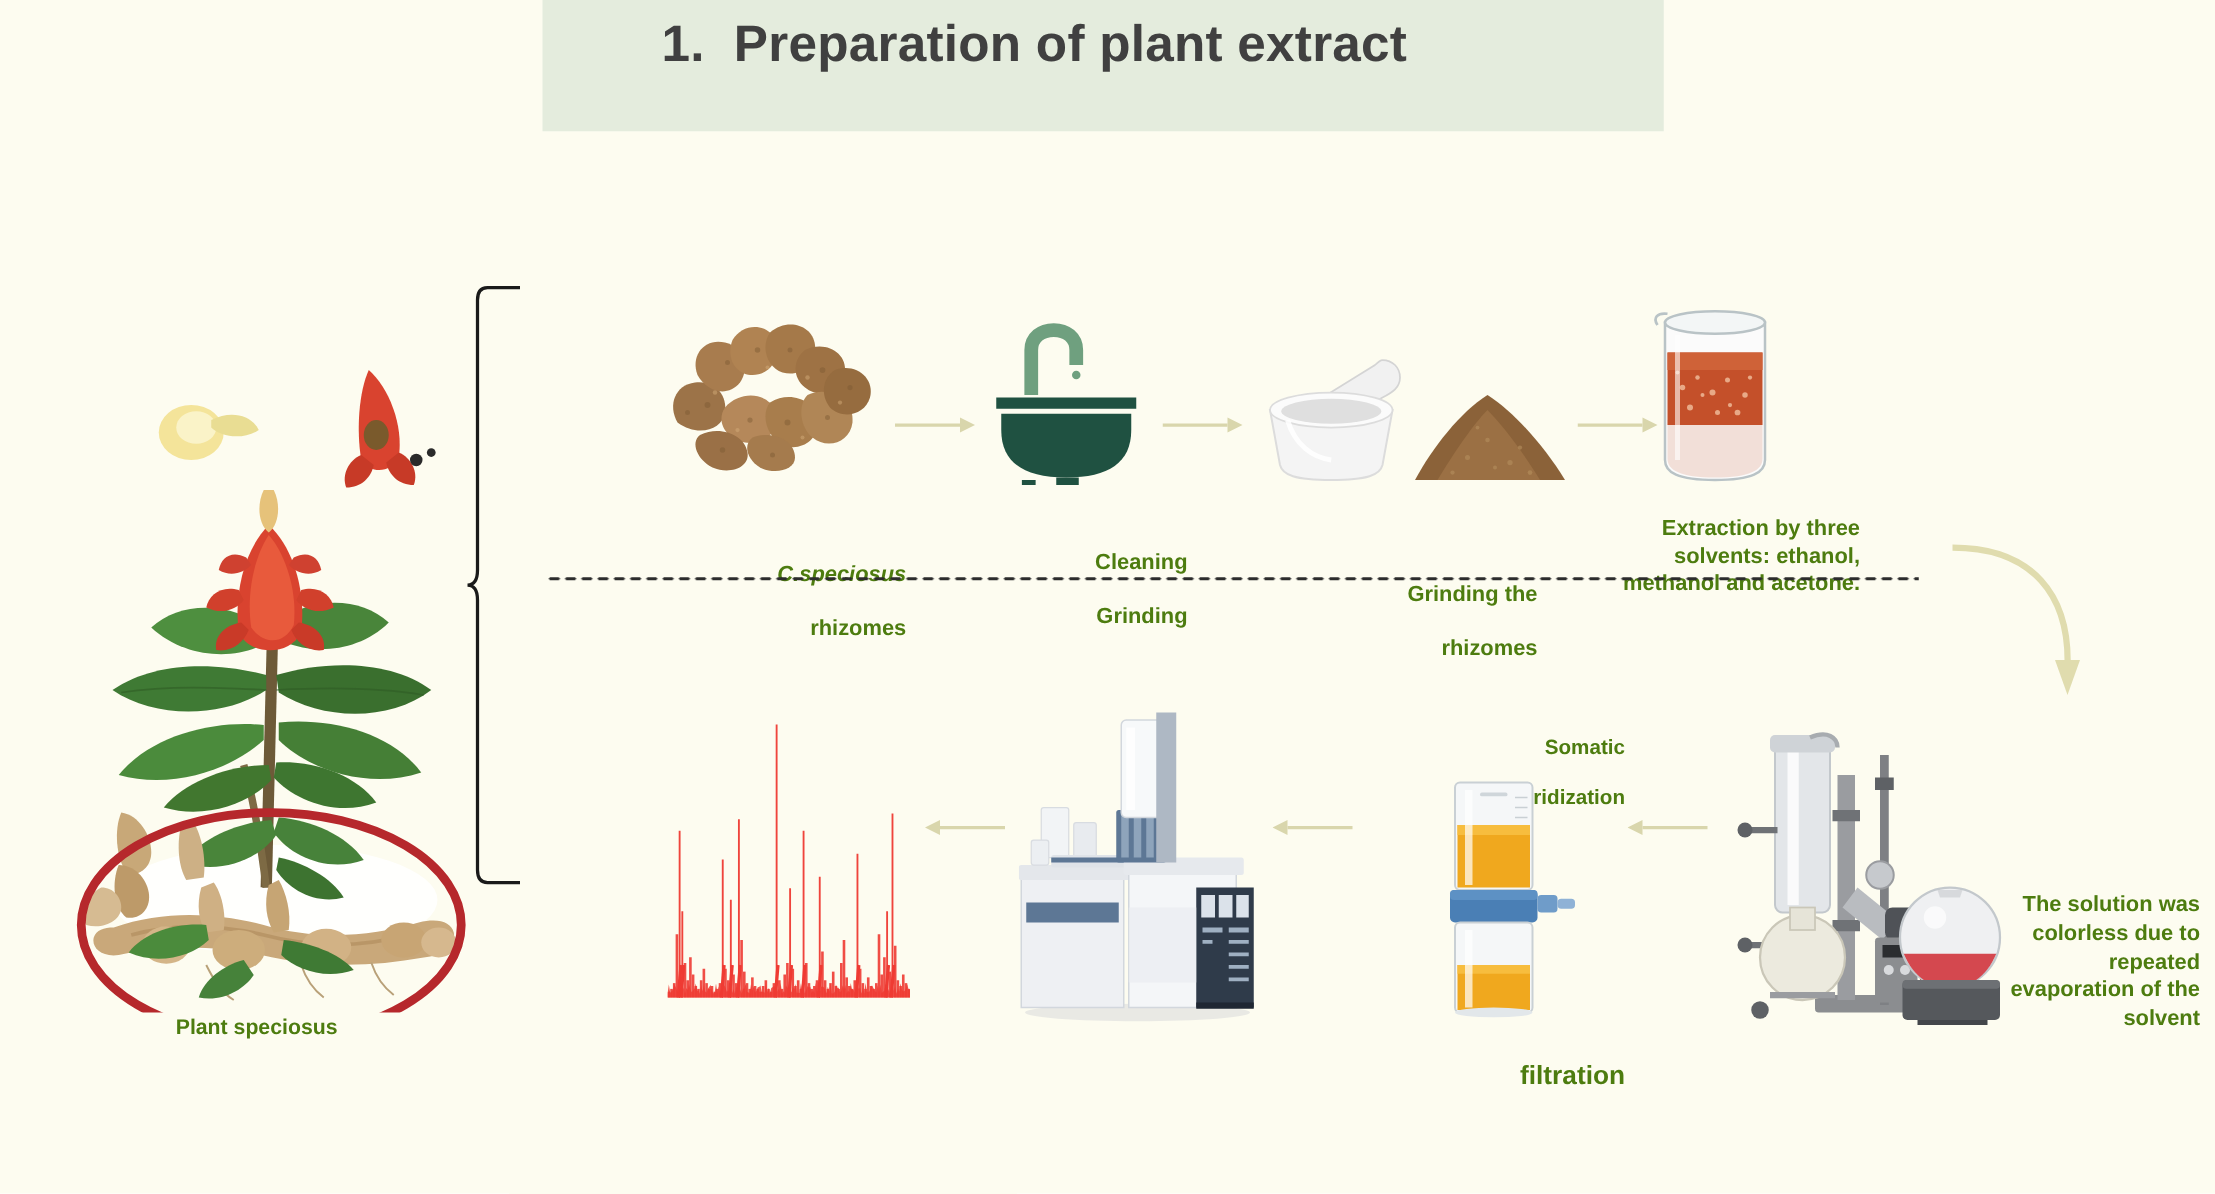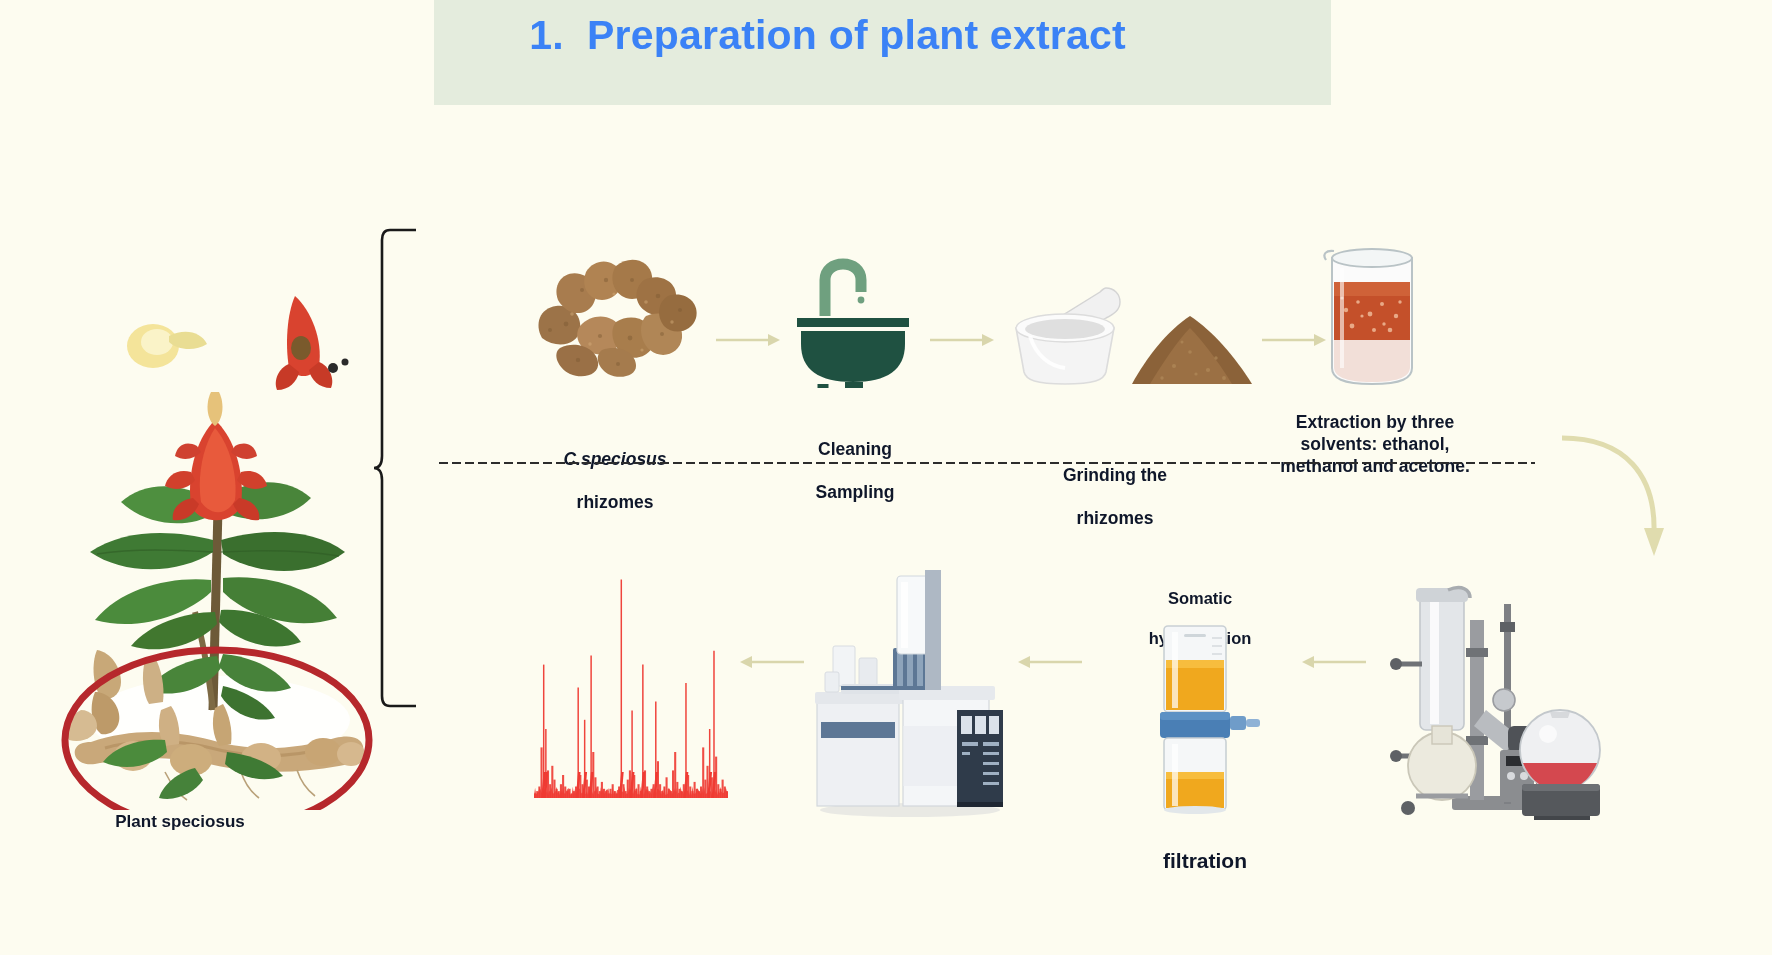--- a/index.html
+++ b/index.html
@@ -28,29 +28,29 @@
     background: #e4ecdd;
   }
   #title-text {
     position: absolute;
     left: 434px;
     top: 12px;
     width: 787px;
     text-align: center;
     font-size: 41px;
     font-weight: bold;
-    color: #3b82f6;
+    color: #404040;
     letter-spacing: 0.2px;
     white-space: pre;
   }
   
   .cap {
     position: absolute;
-    text-align: center;
-    color: #0f172a;
+    text-align: right;
+    color: #4d7c0f;
     font-size: 17.5px;
     line-height: 1.22;
     font-weight: bold;
     white-space: pre-line;
   }
   .cap.reg { font-weight: bold; }
   .cap .ital { font-style: italic; }
   
   .arrow {
     position: absolute;
@@ -231,21 +231,21 @@
 
     <rect x="4" y="60" width="112" height="9" fill="#1f5141"></rect>
 
     <path d="M8 73 L112 73 L112 86 C112 112 94 124 60 124 C26 124 8 112 8 86 Z" fill="#1f5141"></path>
 
     <rect x="52" y="124" width="18" height="10" fill="#1f5141"></rect>
     <path d="M61 130 L61 140 C61 150 52 150 44 150 C34 150 30 144 30 136 L30 126" stroke="#1f5141" stroke-width="11" fill="none"></path>
   </svg>
   <div class="cap" style="left:760px; top:418px; width:190px;">
     <span>Cleaning</span><br>
-    <span>Sampling</span>
+    <span>Grinding</span>
   </div>
 
   <svg class="arrow" style="left:930px; top:332px;" width="66" height="16" viewBox="0 0 66 16">
     <path d="M0 8 L52 8" stroke="#d9d6ac" stroke-width="2.6"></path>
     <path d="M52 2 L64 8 L52 14 Z" fill="#d9d6ac"></path>
   </svg>
 
   <svg class="art" style="left:1000px; top:276px;" width="130" height="110" viewBox="0 0 130 110">
 
     <path d="M106 12 C114 12 120 18 120 26 C120 34 114 38 106 42 L64 66 C58 70 50 66 48 58
@@ -356,20 +356,21 @@
 
     <circle cx="178" cy="190" r="40" fill="#eff0f2" stroke="#c3c8cc" stroke-width="1.8"></circle>
     <path d="M141 203 C149 222 162 230 178 230 C194 230 207 222 215 203 Z" fill="#d4484f"></path>
     <path d="M168 152 L188 152 L186 158 L170 158 Z" fill="#d7d9dc"></path>
     <circle cx="166" cy="174" r="9" fill="#ffffff" opacity="0.65"></circle>
 
     <rect x="140" y="224" width="78" height="32" rx="4" fill="#55585c"></rect>
     <rect x="140" y="224" width="78" height="7" rx="3" fill="#6d7074"></rect>
     <rect x="152" y="256" width="56" height="4" fill="#43464a"></rect>
   </svg>
+  <div class="cap" style="left:1592px; top:712px; width:168px; line-height:1.3;">The solution was colorless due to repeated evaporation of the solvent</div>
 
   <svg class="arrow" style="left:1302px; top:654px;" width="66" height="16" viewBox="0 0 66 16">
     <path d="M64 8 L12 8" stroke="#d9d6ac" stroke-width="2.6"></path>
     <path d="M12 2 L0 8 L12 14 Z" fill="#d9d6ac"></path>
   </svg>
 
   <div class="cap reg" style="left:1100px; top:568px; width:200px; font-size:16.5px;">
     <span>Somatic</span><br>
     <span>hybridization</span>
   </div>

